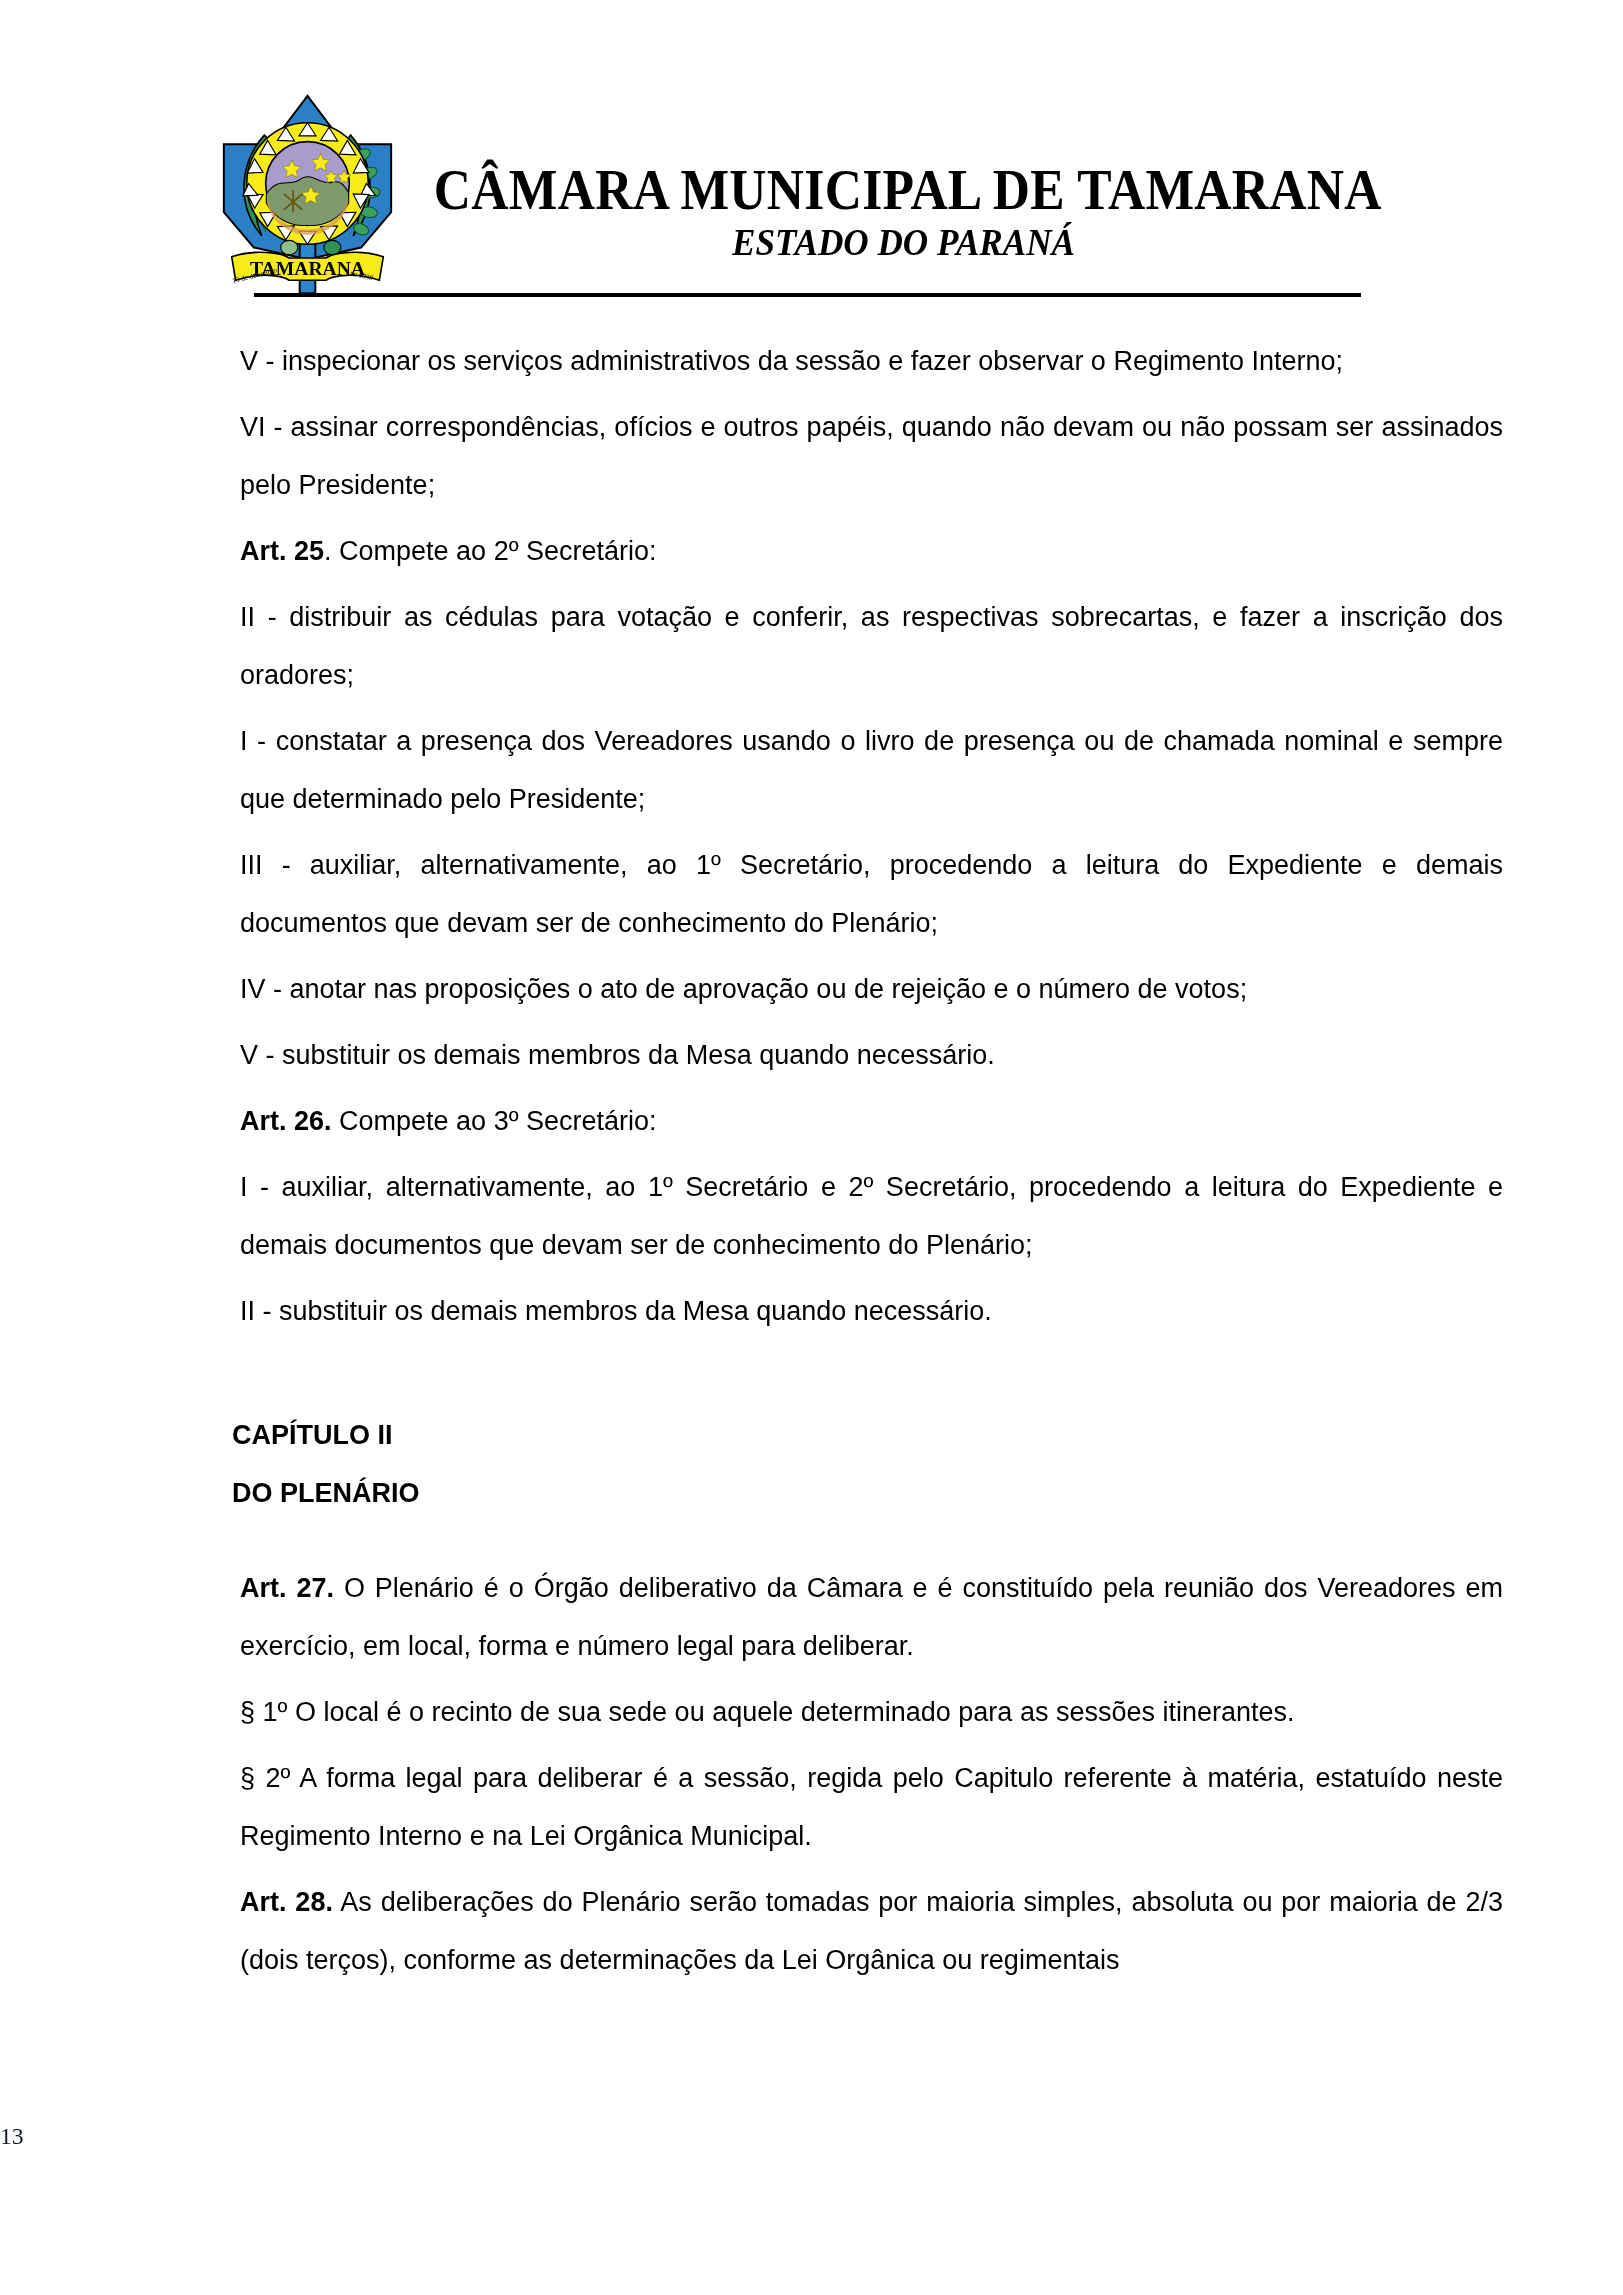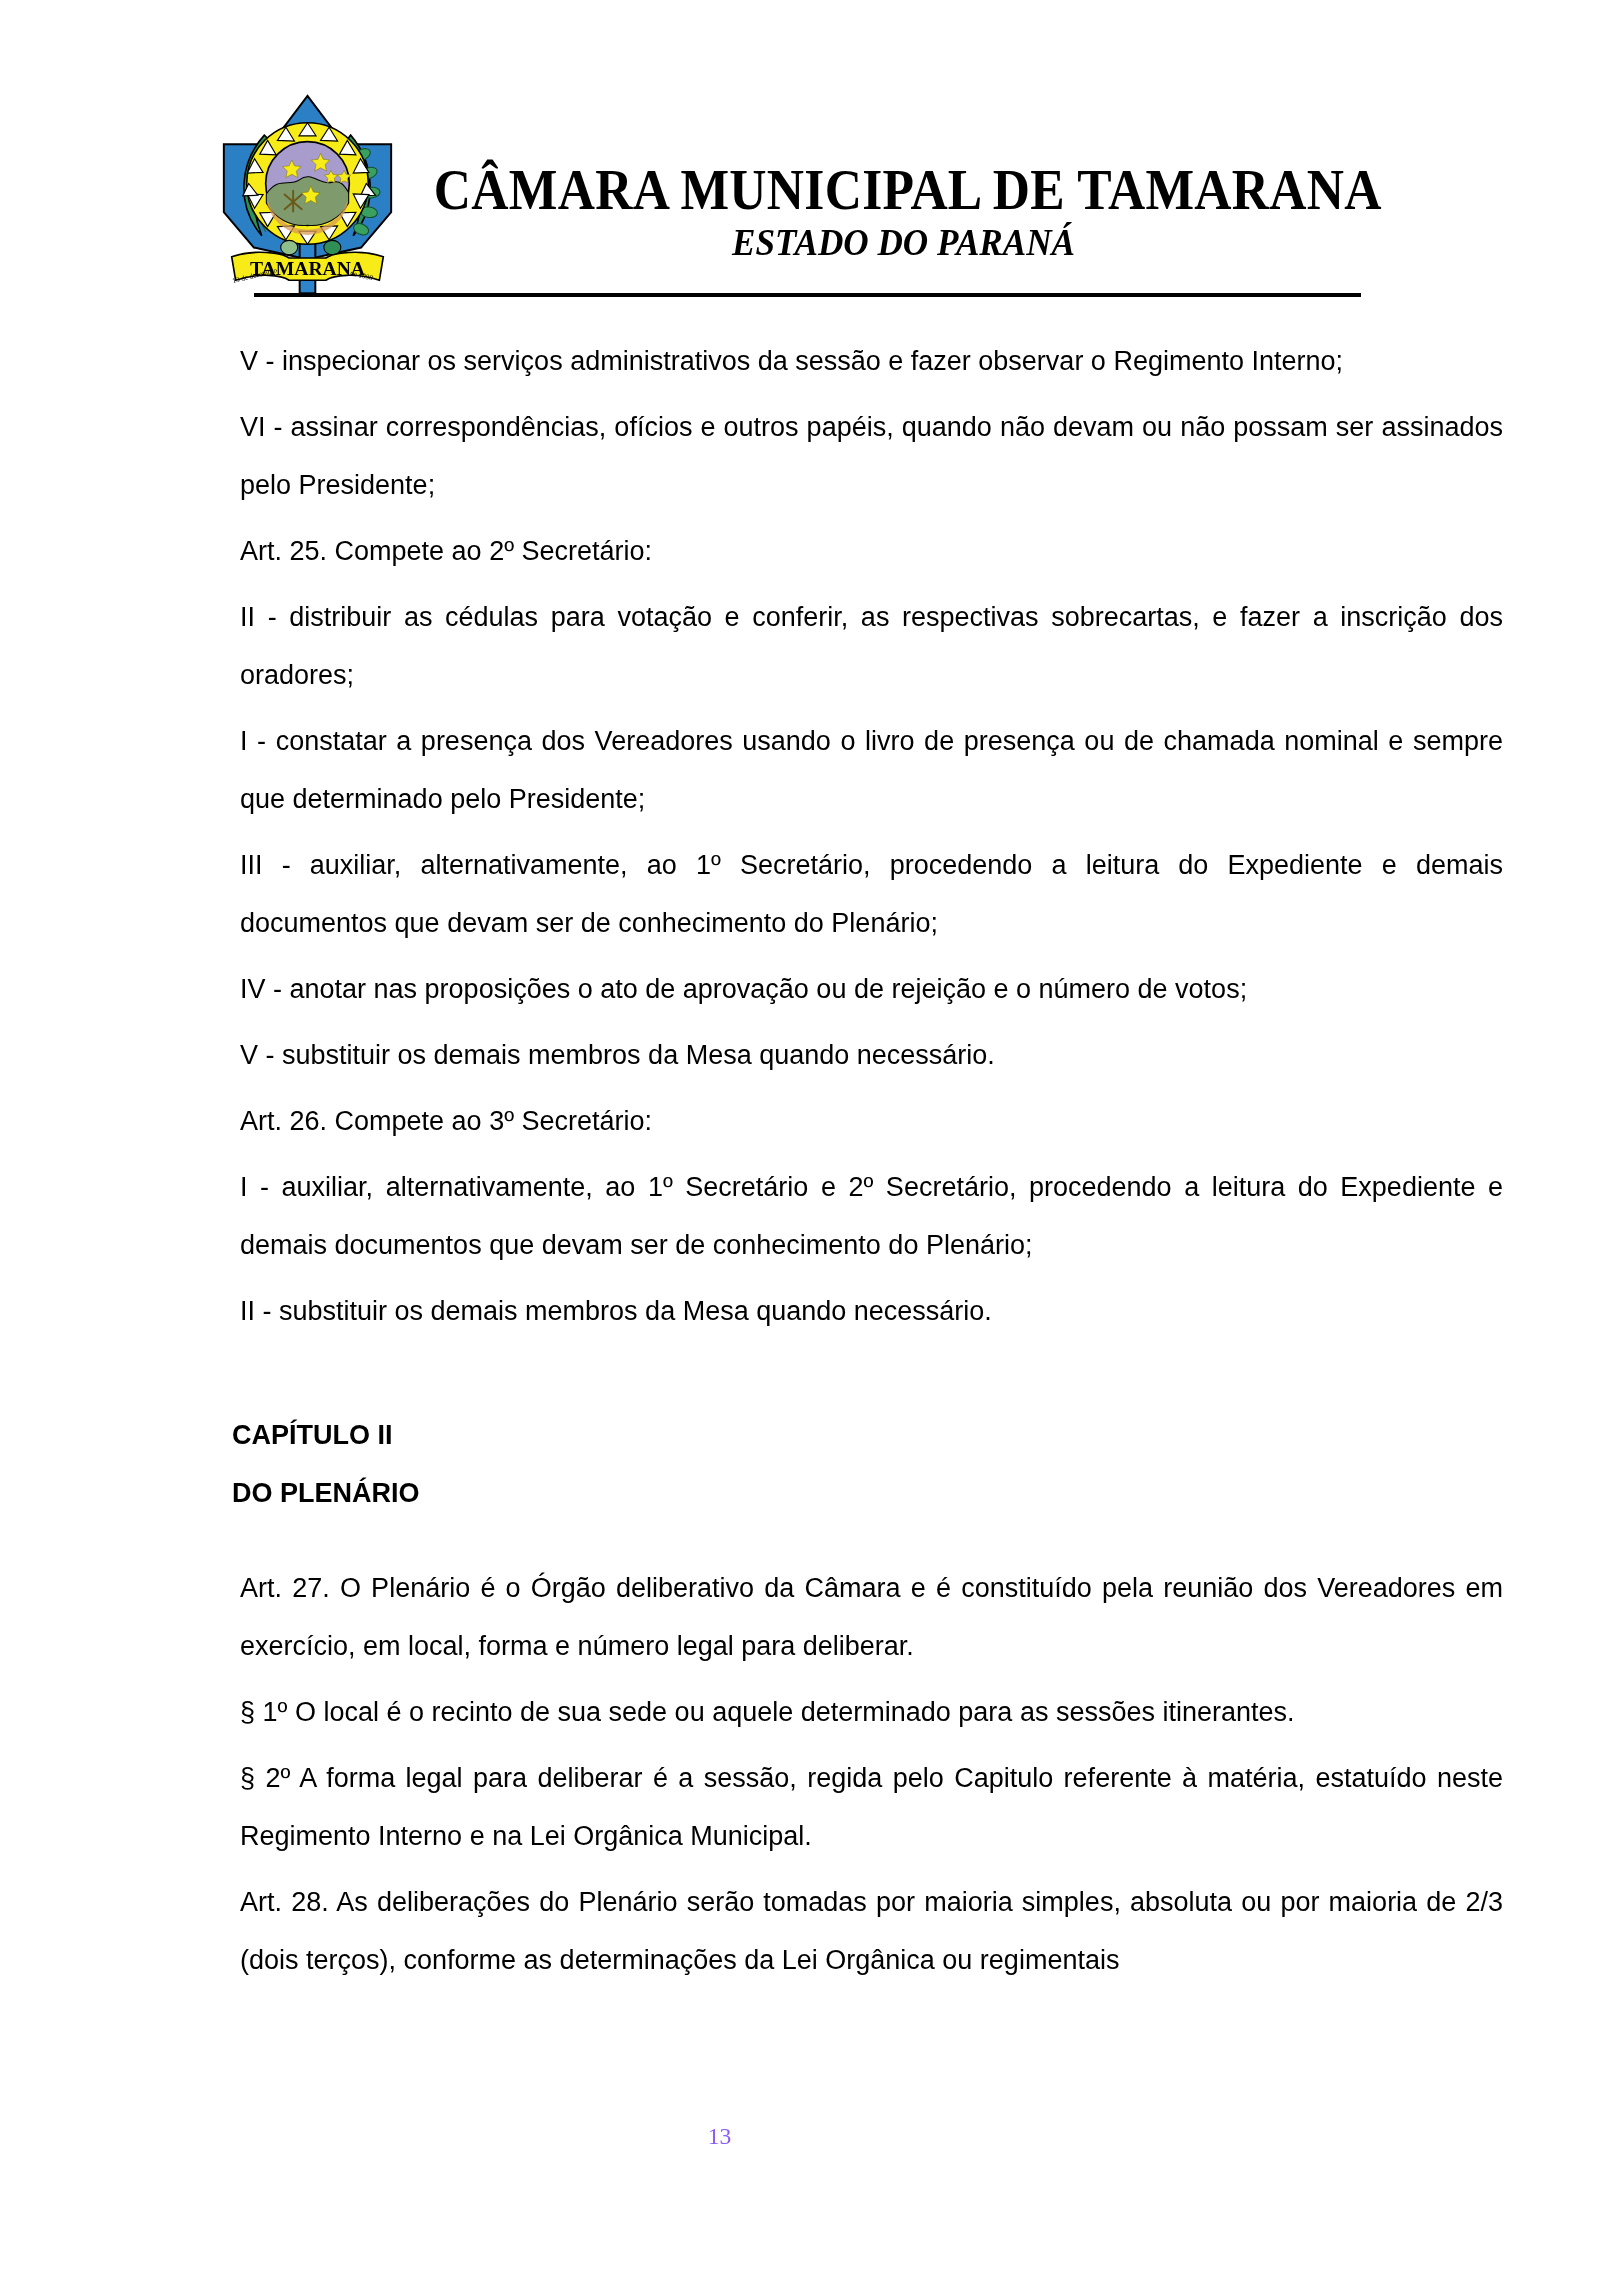--- a/index.html
+++ b/index.html
@@ -83,44 +83,43 @@
     line-height: 58px;
     color: #000000;
     text-align: justify;
     text-justify: inter-word;
     margin: 8px;
     padding: 0;
     -webkit-hyphens: none;
     hyphens: none;
   }
   .para.last-line-left { text-align-last: left; }
-  .b { font-weight: normal; }
+  .b { font-weight: bold; }
 
   .heading-center {
     font-family: "Liberation Sans", sans-serif;
     font-size: 27px;
     font-weight: bold;
     line-height: 58px;
     text-align: left;
     color: #000000;
     margin: 0;
   }
   .spacer-sm { height: 29px; }
   .spacer-md { height: 58px; }
 
   
   .page-number {
     position: absolute;
     left: 0;
     top: 2123px;
     width: 1439px;
-    text-align: center;
     font-family: "Liberation Serif", serif;
     font-size: 23.6px;
-    color: #8b5cf6;
+    color: #0f172a;
   }
 </style>
 </head>
 <body>
 
 <div class="page">
 
   <div class="header">
 
     <div class="emblem">

